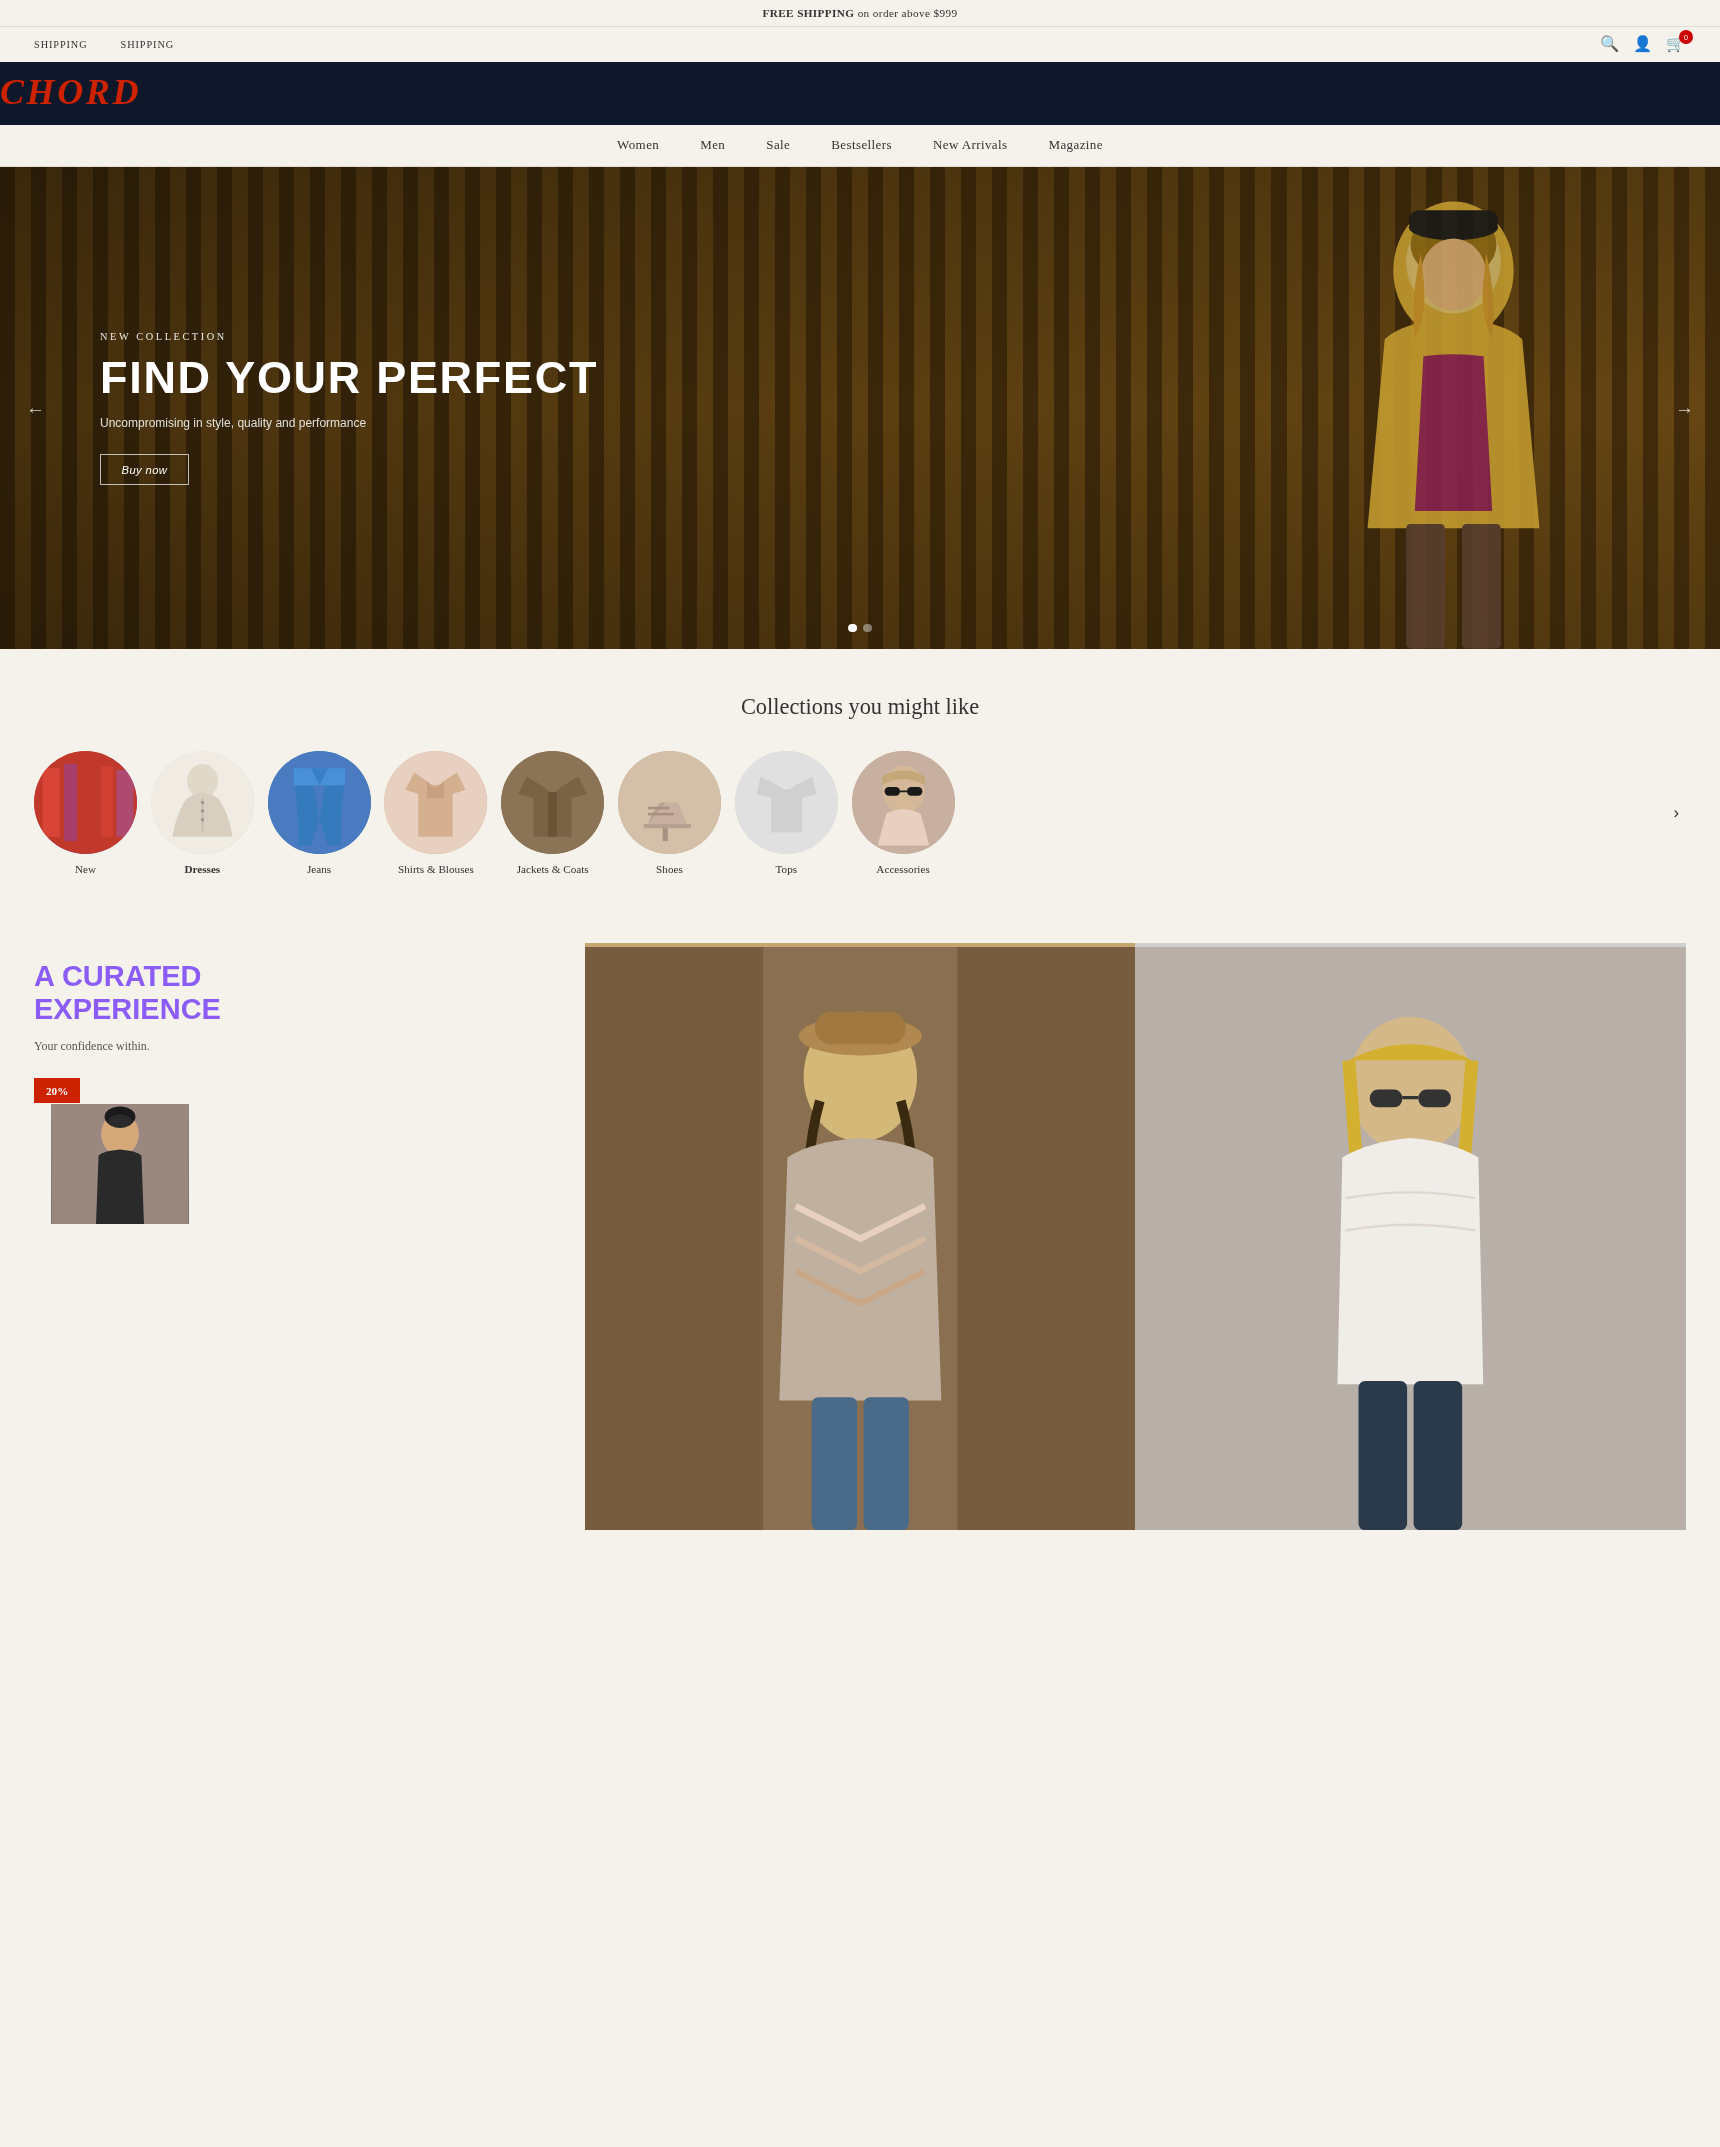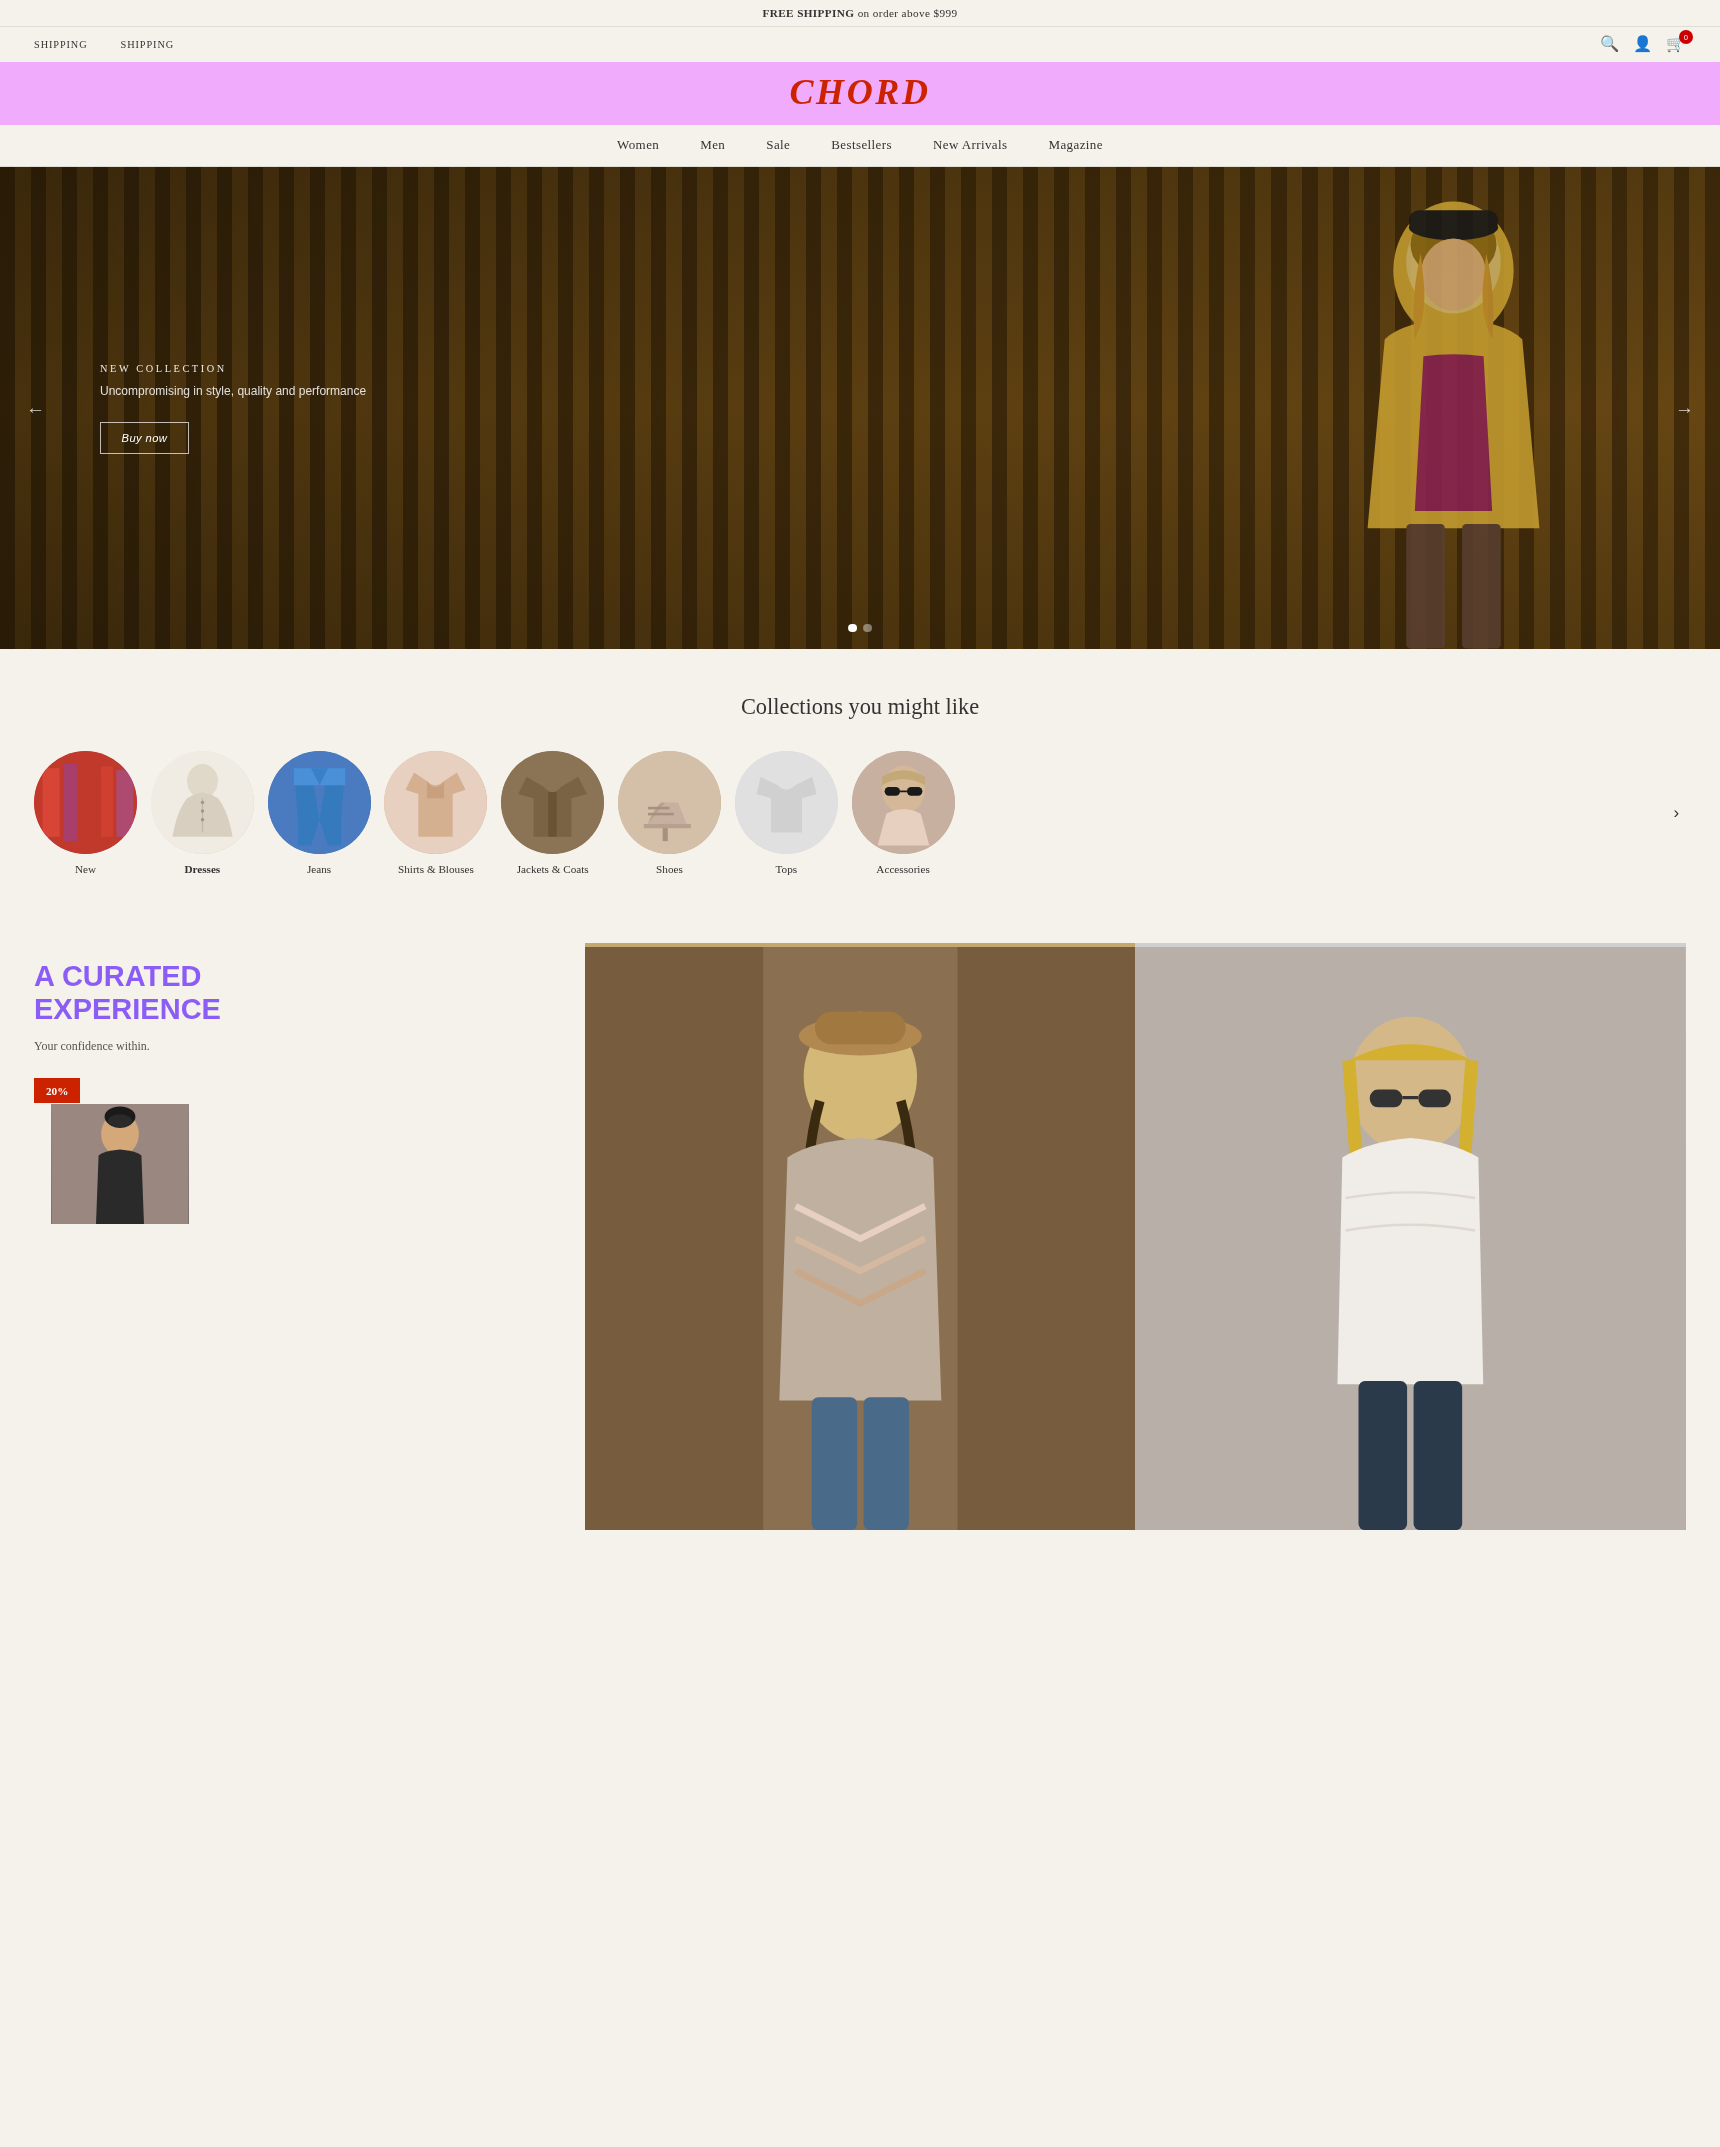--- a/index.html
+++ b/index.html
@@ -50,23 +50,22 @@
       font-size: 7.7px;
       width: 13.8px;
       height: 13.8px;
       display: flex;
       align-items: center;
       justify-content: center;
     }
 
     
     .logo-section {
-      text-align: center;
       padding: 8.6px 0 12px;
-      background: #f0abfc;
+      background: #0f172a;
     }
     .logo-text {
       font-size: 36px;
       font-style: italic;
       color: #cc2200;
       font-family: 'Georgia', serif;
       letter-spacing: 2.6px;
       font-weight: bold;
     }
 
@@ -376,20 +375,21 @@
 
       <ellipse cx="210" cy="105" rx="38" ry="42" fill="#d4a870"></ellipse>
 
       <path d="M172,80 Q160,130 165,180 Q180,150 175,110 Z" fill="#c4902a"></path>
       <path d="M248,80 Q260,130 255,180 Q240,150 245,110 Z" fill="#c4902a"></path>
     </svg>
   </div>
 
   <div class="hero-content">
     <div class="hero-label">NEW COLLECTION</div>
+    <div class="hero-title">FIND YOUR PERFECT</div>
     <div class="hero-subtitle">Uncompromising in style, quality and performance</div>
     <button class="hero-btn">Buy now</button>
   </div>
 
   <button class="hero-arrow hero-arrow-left">←</button>
   <button class="hero-arrow hero-arrow-right">→</button>
 
   <div class="hero-dots">
     <div class="hero-dot active"></div>
     <div class="hero-dot"></div>

